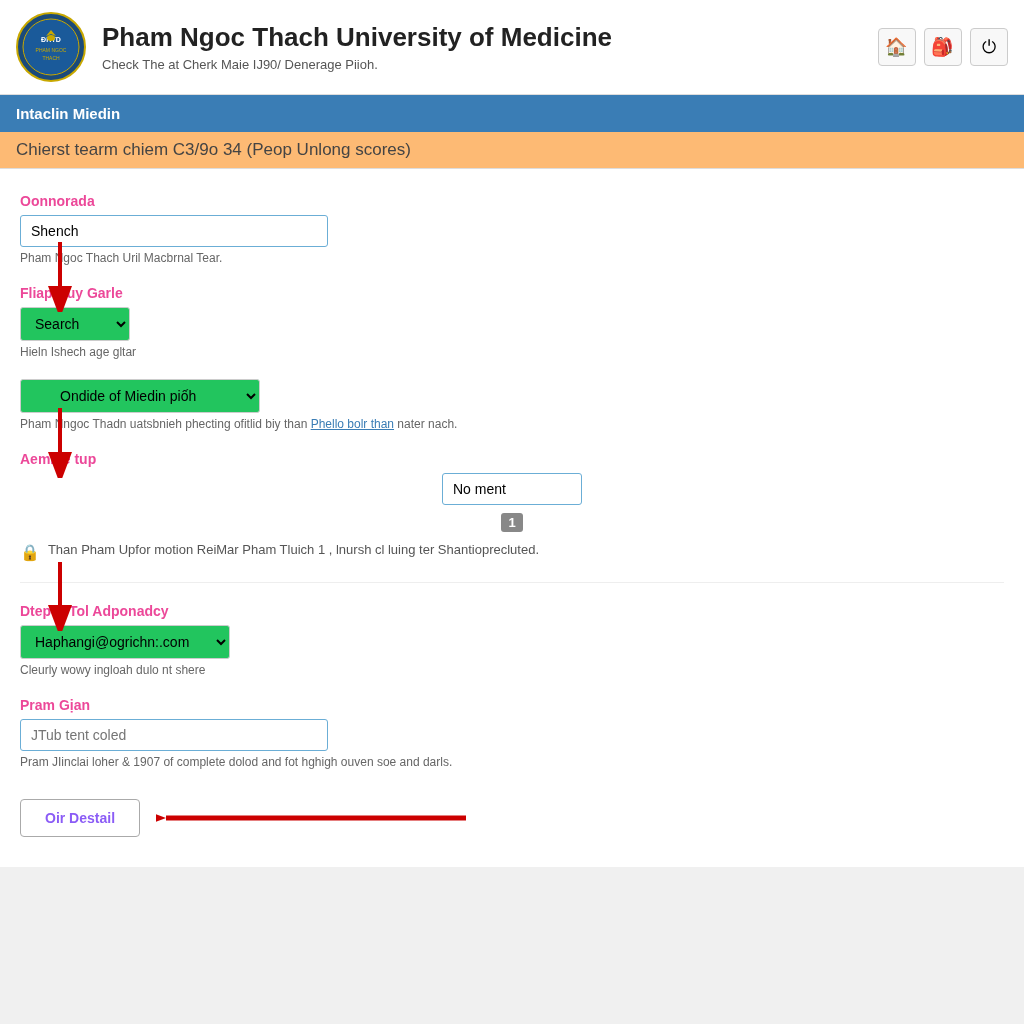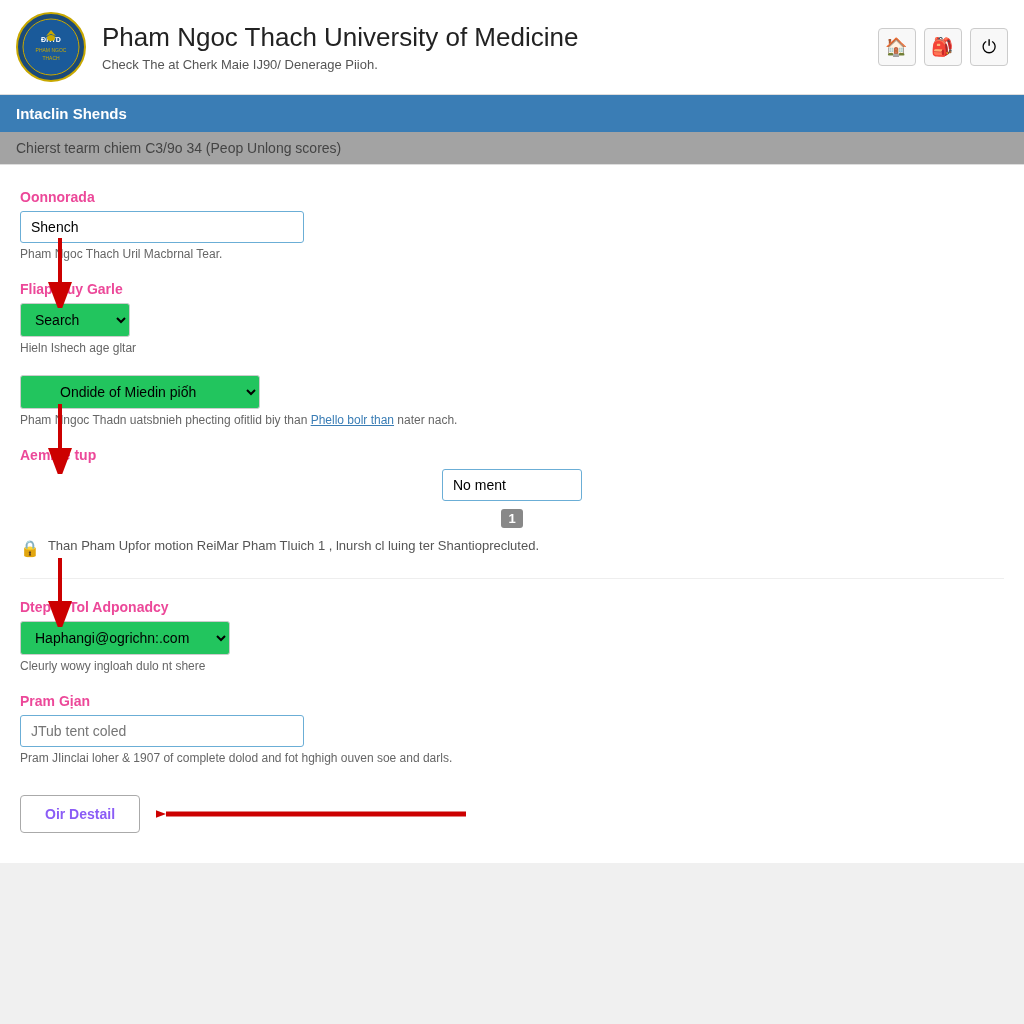--- a/index.html
+++ b/index.html
@@ -30,21 +30,21 @@
     }
     .header-logo svg {
       width: 70px;
       height: 70px;
     }
     .header-text {
       flex: 1;
     }
     .header-title {
       font-size: 26px;
-      font-weight: normal;
+      font-weight: bold;
       color: #222;
       line-height: 1.2;
     }
     .header-subtitle {
       font-size: 13px;
       color: #555;
       margin-top: 4px;
     }
     .header-icons {
       display: flex;
@@ -63,43 +63,43 @@
       font-size: 18px;
     }
     .nav-bar {
       background: #3a7db5;
       padding: 10px 16px;
       color: #fff;
       font-size: 15px;
       font-weight: bold;
     }
     .sub-bar {
-      background: #a3a3a3;
+      background: #fdba74;
       padding: 8px 16px;
       border-bottom: 1px solid #ddd;
-      font-size: 14px;
+      font-size: 17px;
       color: #444;
     }
     .content {
       background: #fff;
       padding: 24px 20px;
       margin: 0;
     }
     .form-group {
       margin-bottom: 20px;
     }
     .form-label {
       font-weight: bold;
       font-size: 14px;
       margin-bottom: 6px;
       display: block;
       color: #ec4899;
     }
     .form-input {
-      width: 284px;
+      width: 308px;
       padding: 7px 10px;
       border: 1px solid #6baed6;
       border-radius: 3px;
       font-size: 14px;
       outline: none;
       display: block;
     }
     .form-hint {
       font-size: 12px;
       color: #666;
@@ -209,21 +209,21 @@
     <button class="header-icon-btn" title="Save">
       <span>🎒</span>
     </button>
     <button class="header-icon-btn" title="Power">
       <span>⏻</span>
     </button>
   </div>
 </div>
 
 <div class="nav-bar">
-  <span>Intaclin Shends</span>
+  <span>Intaclin Miedin</span>
 </div>
 
 <div class="sub-bar">
   <span>Chierst tearm chiem C3/9o 34 (Peop Unlong scores)</span>
 </div>
 
 <div class="content">
 
   <div class="form-group">
     <label class="form-label">Oonnorada</label>

